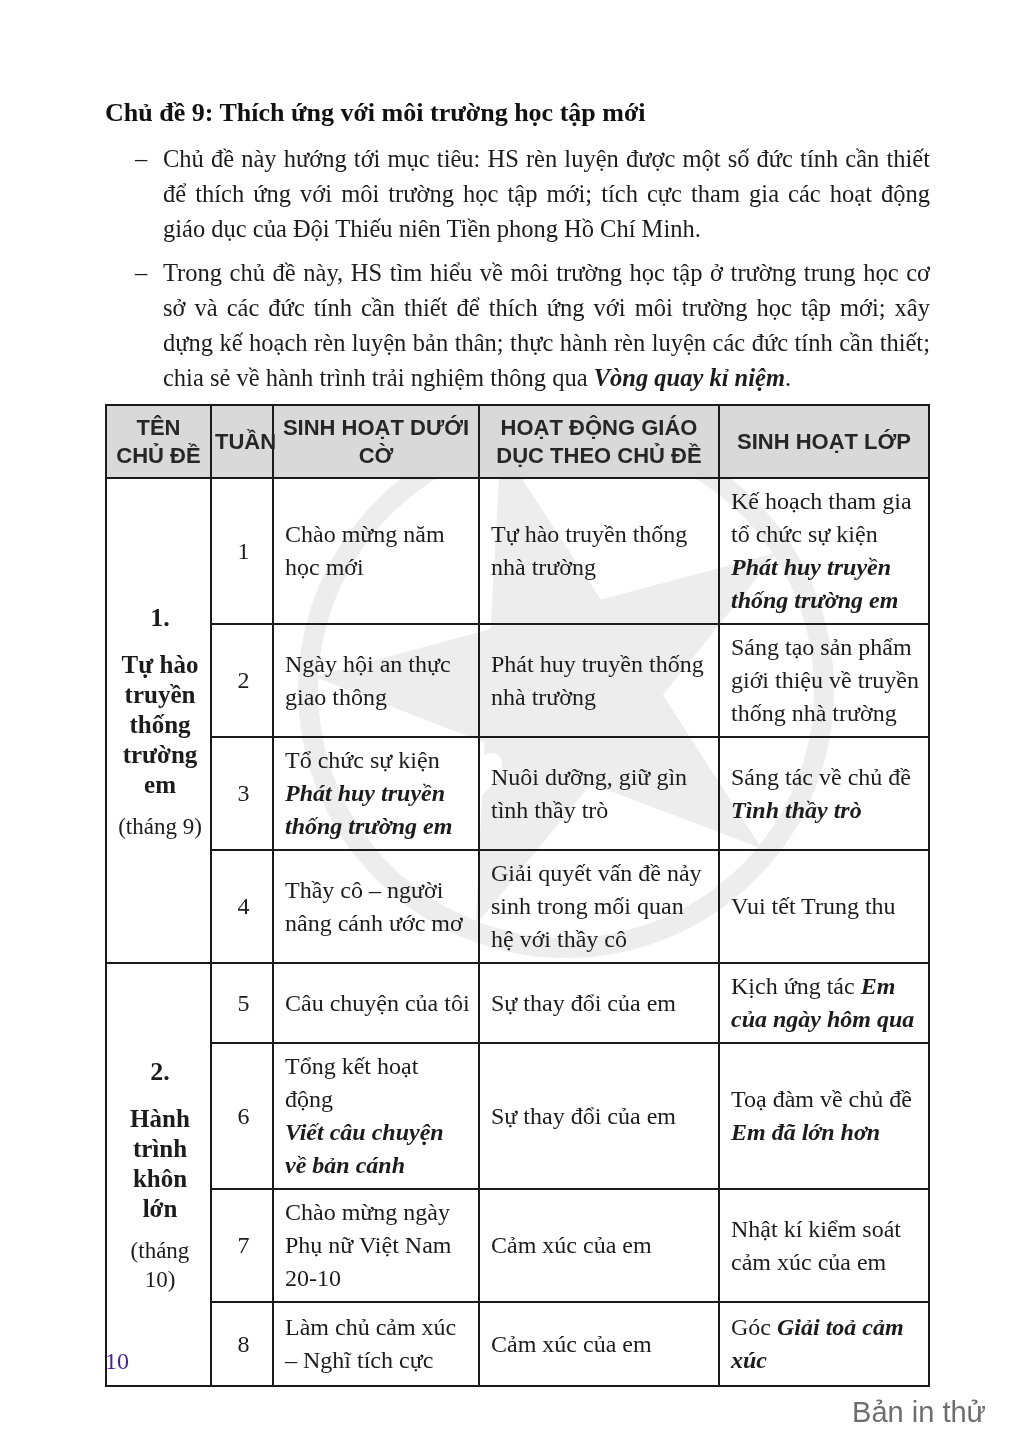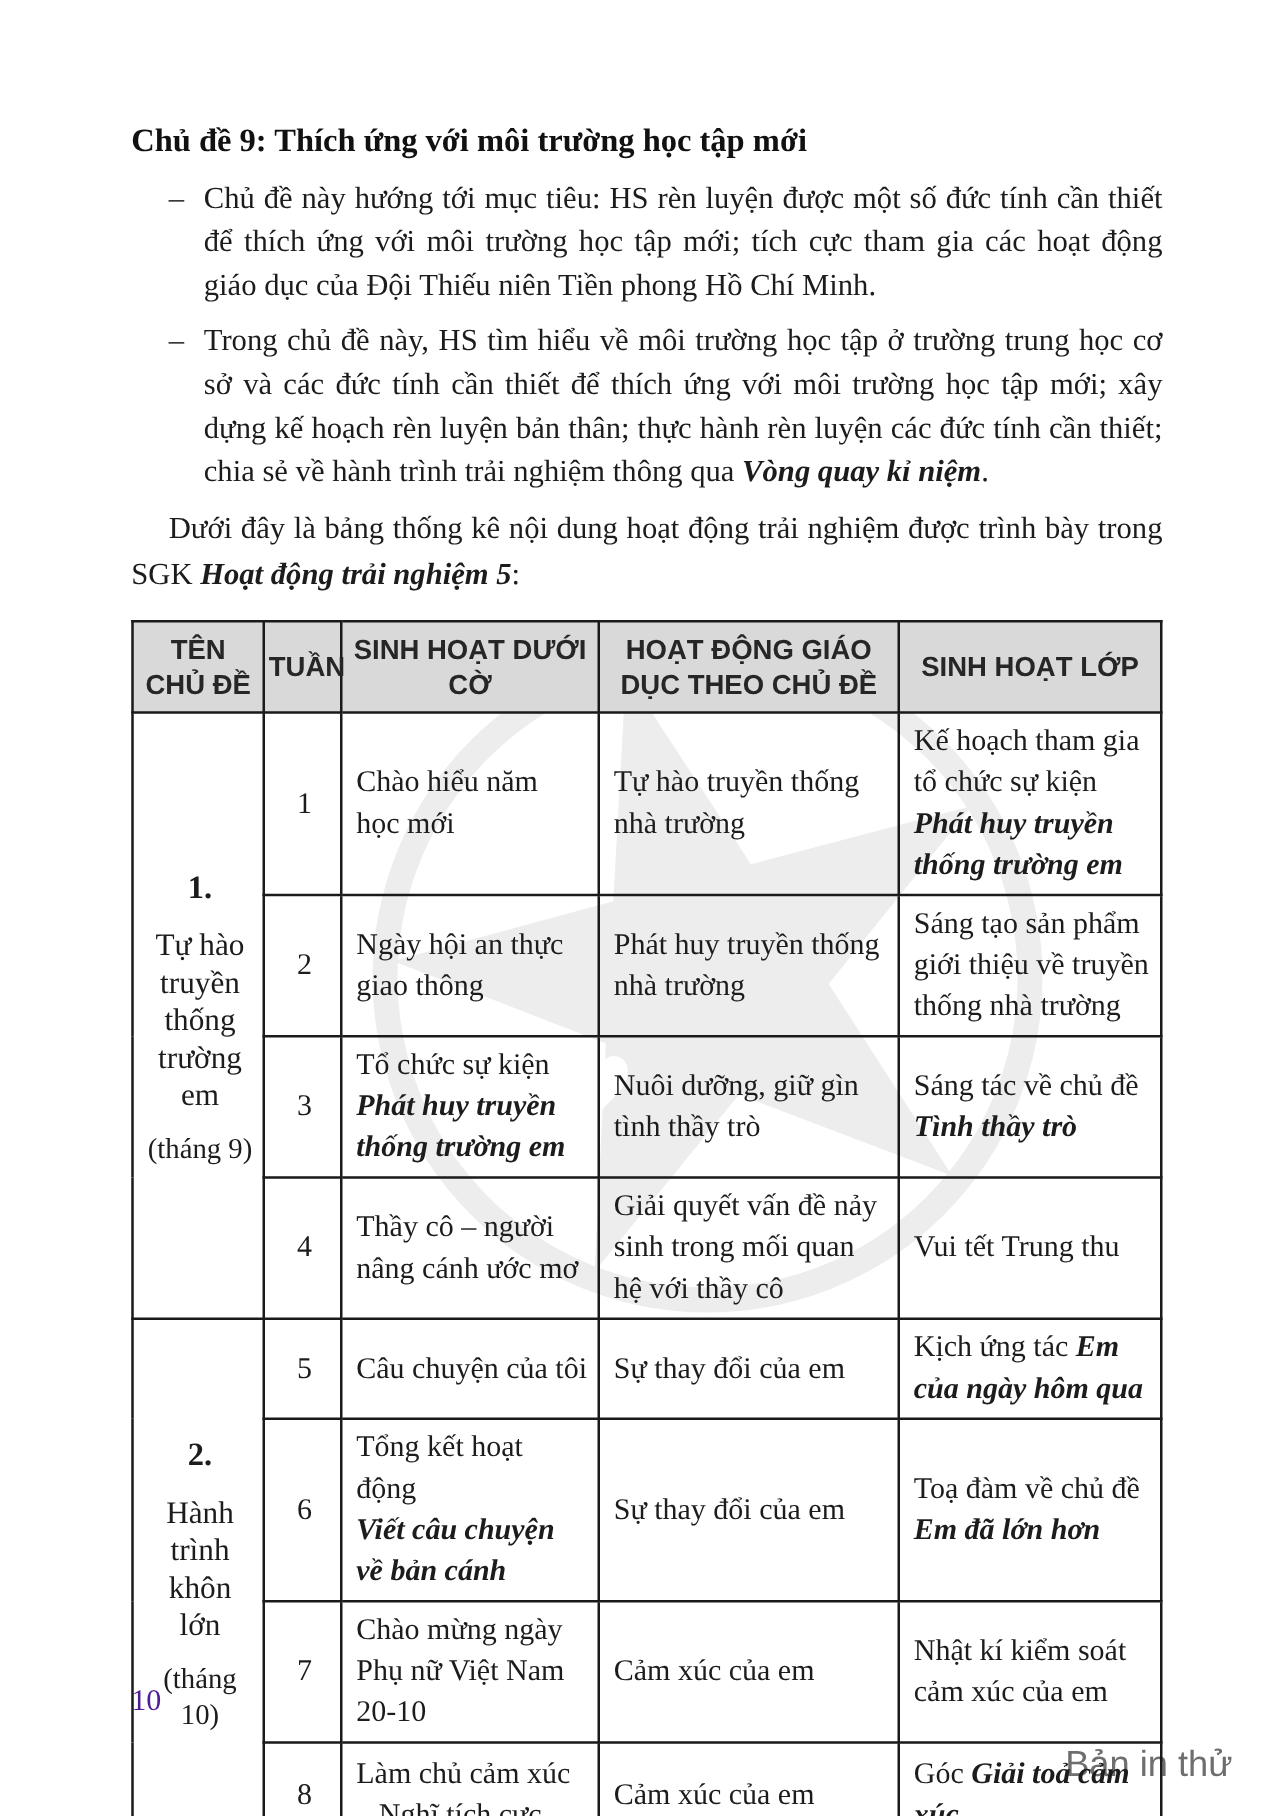--- a/index.html
+++ b/index.html
@@ -42,21 +42,21 @@
   }
   table.act td{
     font-size:24px;line-height:33px;vertical-align:middle;
     padding:6px 8px 6px 11px;background:transparent;
   }
   td.week{text-align:center;padding:4px 2px;}
   td.group{
     background:#f2f2f2;text-align:center;padding:6px 3px;
   }
   .g-num{font-weight:bold;font-size:26px;margin-bottom:16px;}
-  .g-title{font-weight:normal;font-size:25px;line-height:30px;}
+  .g-title{font-weight:bold;font-size:25px;line-height:30px;}
   .g-month{font-size:23px;line-height:29px;margin-top:12px;}
 
   tr.r1{height:130px;} tr.r2{height:103px;} tr.r3{height:102px;} tr.r4{height:95px;}
   tr.r5{height:67px;}  tr.r6{height:103px;} tr.r7{height:103px;} tr.r8{height:84px;}
 
   
   .page-number{position:absolute;left:105px;top:1348px;font-size:24px;color:#4c1d95;}
   .draft-label{
     position:absolute;right:36px;top:1396px;
     font-family:"Liberation Sans", sans-serif;font-size:29px;color:#6e6e6e;
@@ -71,22 +71,20 @@
     <h1 class="title">Chủ đề 9: Thích ứng với môi trường học tập mới</h1>
 
     <p class="bullet">
       <span class="dash">–</span><span>Chủ đề này hướng tới mục tiêu: HS rèn luyện được một số đức tính cần thiết để thích ứng với môi trường học tập mới; tích cực tham gia các hoạt động giáo dục của Đội Thiếu niên Tiền phong Hồ Chí Minh.</span><span class="it"></span><span></span>
     </p>
 
     <p class="bullet">
       <span class="dash">–</span><span>Trong chủ đề này, HS tìm hiểu về môi trường học tập ở trường trung học cơ sở và các đức tính cần thiết để thích ứng với môi trường học tập mới; xây dựng kế hoạch rèn luyện bản thân; thực hành rèn luyện các đức tính cần thiết; chia sẻ về hành trình trải nghiệm thông qua </span><span class="it">Vòng quay kỉ niệm</span><span>.</span>
     </p>
 
-    <p class="intro"><span>Dưới đây là bảng thống kê nội dung hoạt động trải nghiệm được trình bày trong SGK </span><span class="it">Hoạt động trải nghiệm 5</span><span>:</span>
-    </p>
 
     <div class="table-wrap">
 
       <svg class="watermark" width="560" height="560" viewBox="0 0 560 560" aria-hidden="true">
         <circle cx="280" cy="280" r="258" fill="none" stroke="#ededed" stroke-width="20"></circle>
         <polygon fill="#ededed" points="214.8,36.6 314.8,189.4 491.3,142.8 376.9,285.1 475.8,438.6 305.1,373.7 189.7,515.2 198.7,332.8 28.3,266.8 204.6,219.0"></polygon>
         <path d="M194 388 c-10,-12 -22,-20 -22,-32 a11,11 0 0 1 22,-4 a11,11 0 0 1 22,4 c0,12 -12,20 -22,32 z" fill="#ffffff"></path>
       </svg>
 
       <table class="act">
@@ -108,21 +106,21 @@
         </thead>
         <tbody>
 
           <tr class="r1">
             <td class="group" rowspan="4">
               <div class="g-num">1.</div>
               <div class="g-title">Tự hào truyền thống trường em</div>
               <div class="g-month">(tháng 9)</div>
             </td>
             <td class="week">1</td>
-            <td><span>Chào hiểu năm học mới</span><span class="it"></span></td>
+            <td><span>Chào mừng năm học mới</span><span class="it"></span></td>
             <td><span>Tự hào truyền thống nhà trường</span><span class="it"></span></td>
             <td><span>Kế hoạch tham gia tổ chức sự kiện</span><span class="it nl">Phát huy truyền thống trường em</span></td>
           </tr>
 
           <tr class="r2">
             <td class="week">2</td>
             <td><span>Ngày hội an thực giao thông</span><span class="it"></span></td>
             <td><span>Phát huy truyền thống nhà trường</span><span class="it"></span></td>
             <td><span>Sáng tạo sản phẩm giới thiệu về truyền thống nhà trường</span><span class="it"></span></td>
           </tr>

